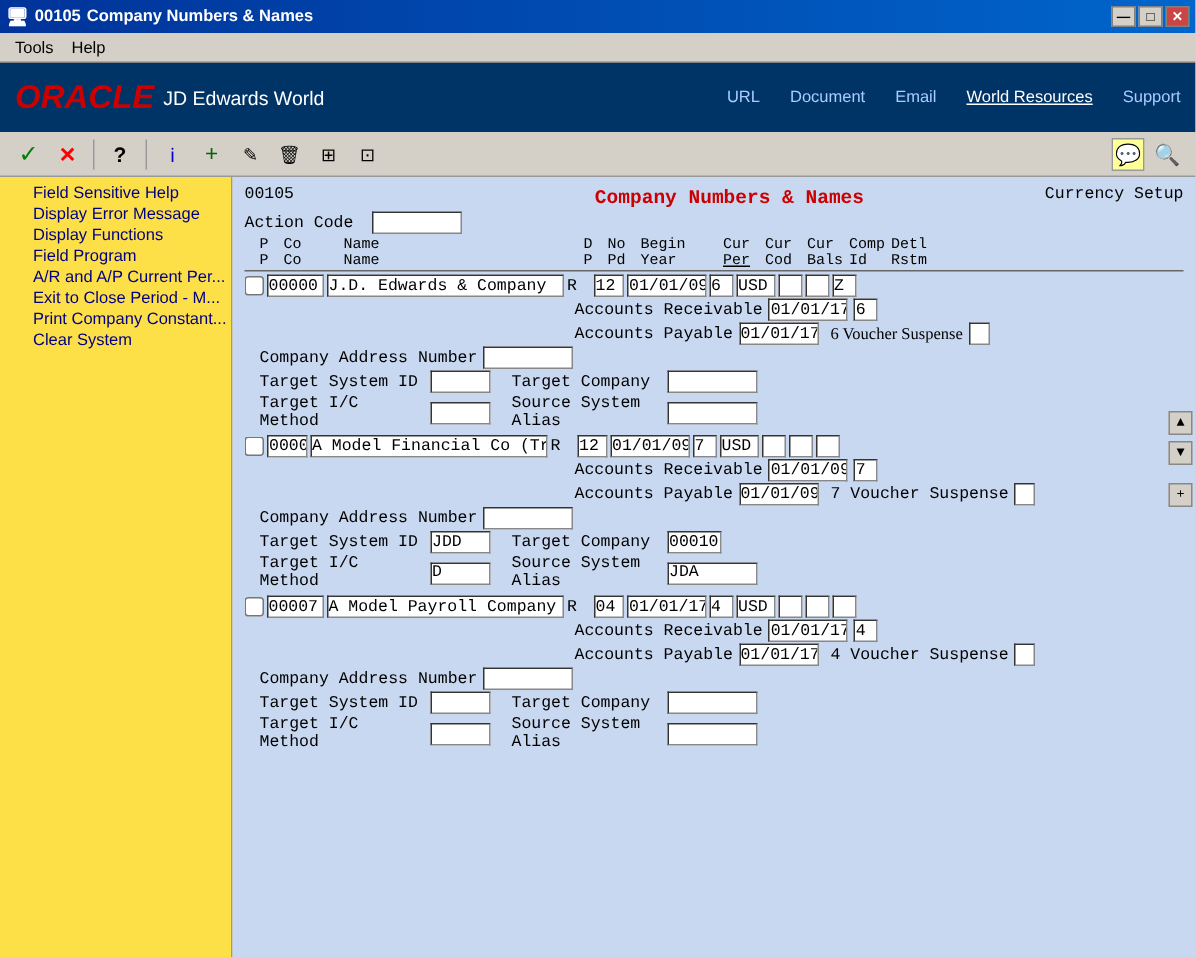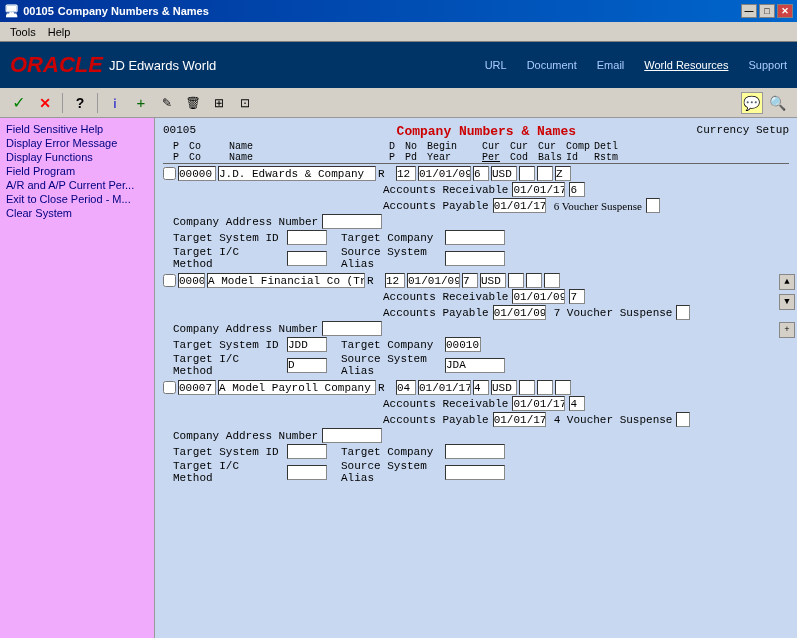--- a/index.html
+++ b/index.html
@@ -76,22 +76,22 @@
     
     #main {
       display: flex;
       height: calc(638px - 22px - 20px - 46px - 30px);
       background: #d4d0c8;
     }
 
     
     #sidebar {
       width: 155px;
-      background: #f0abfc;
-      padding: 4px 0;
+      background: #fde047;
+      padding: 4px 16px;
       border-right: 1px solid #999;
       font-size: 11px;
     }
     .sidebar-item {
       padding: 1px 6px;
       cursor: pointer;
       color: #000080;
       white-space: nowrap;
     }
 
@@ -190,31 +190,36 @@
 
 <div id="main">
 
   <div id="sidebar">
     <div class="sidebar-item">Field Sensitive Help</div>
     <div class="sidebar-item">Display Error Message</div>
     <div class="sidebar-item">Display Functions</div>
     <div class="sidebar-item">Field Program</div>
     <div class="sidebar-item">A/R and A/P Current Per...</div>
     <div class="sidebar-item">Exit to Close Period - M...</div>
+    <div class="sidebar-item">Print Company Constant...</div>
     <div class="sidebar-item">Clear System</div>
   </div>
 
   <div id="content" style="font-family: 'Courier New', monospace; font-size: 11px; position:relative;">
 
     <div style="display:flex; justify-content:space-between; margin-bottom:2px;">
       <span style="font-size:11px;">00105</span>
       <span style="color:#cc0000; font-weight:bold; font-size:13px; margin-left:80px;">Company Numbers &amp; Names</span>
       <span style="font-size:11px; color:#000;">Currency Setup</span>
     </div>
 
+    <div class="section-row" style="margin-bottom:2px;">
+      <span class="lbl">Action Code</span>
+      <input class="inp" style="width: 60px; margin-left: 8px;">
+    </div>
 
 
     <div style="display:flex; align-items:flex-end; margin-bottom:0px; font-size:10px; padding-left:10px; gap:0px;">
       <span style="width:16px;">P</span>
       <span style="width:40px;">Co</span>
       <span style="width:160px;">Name</span>
       <span style="width:16px;">D</span>
       <span style="width:22px;">No</span>
       <span style="width:55px;">Begin</span>
       <span style="width:28px;">Cur</span>

